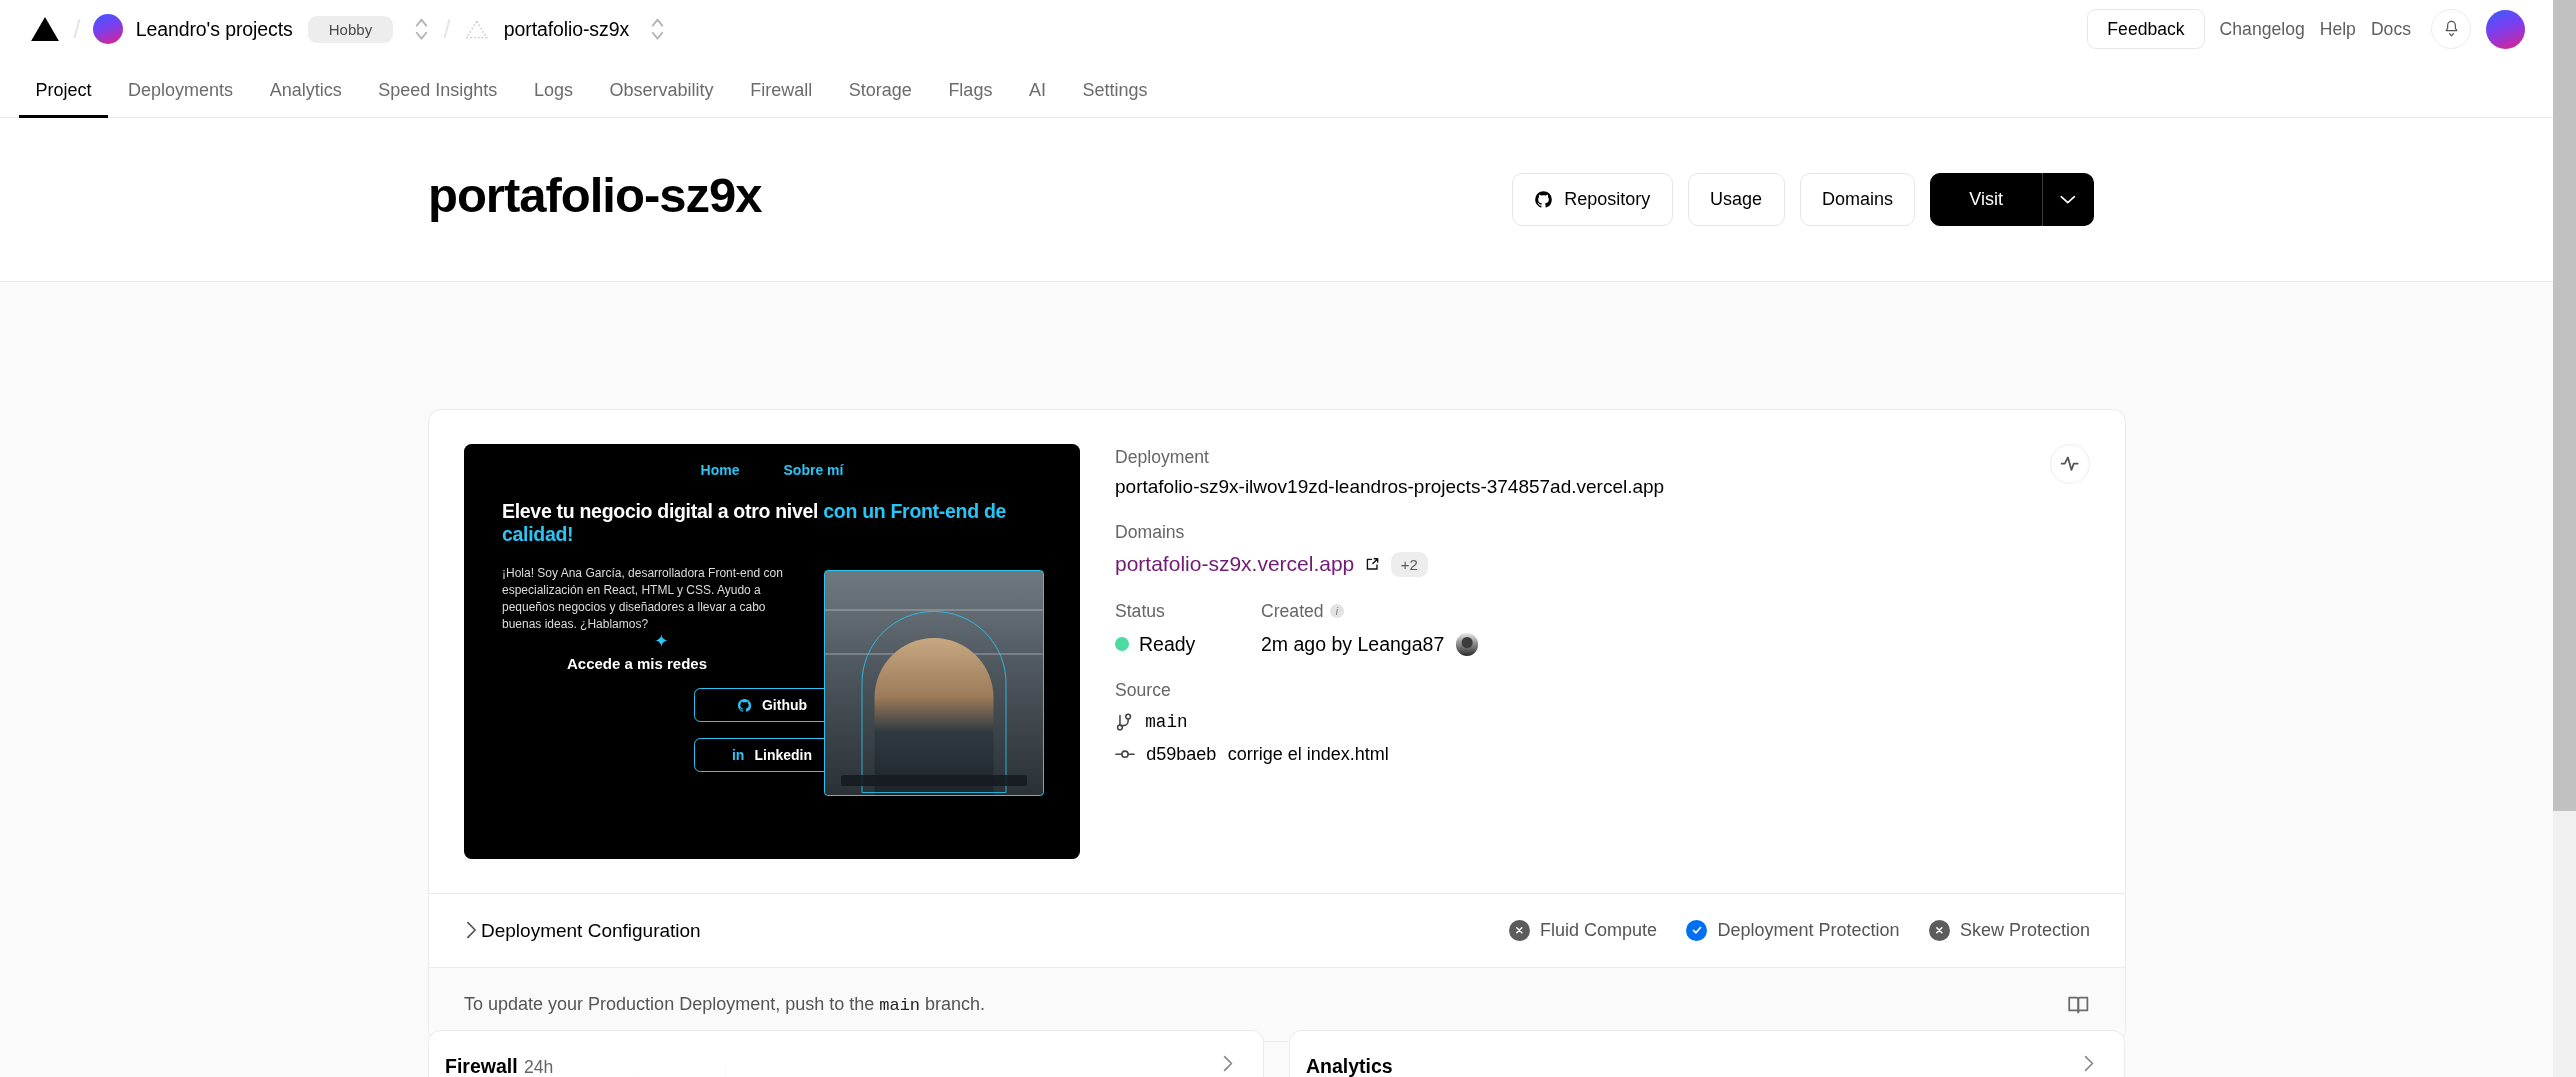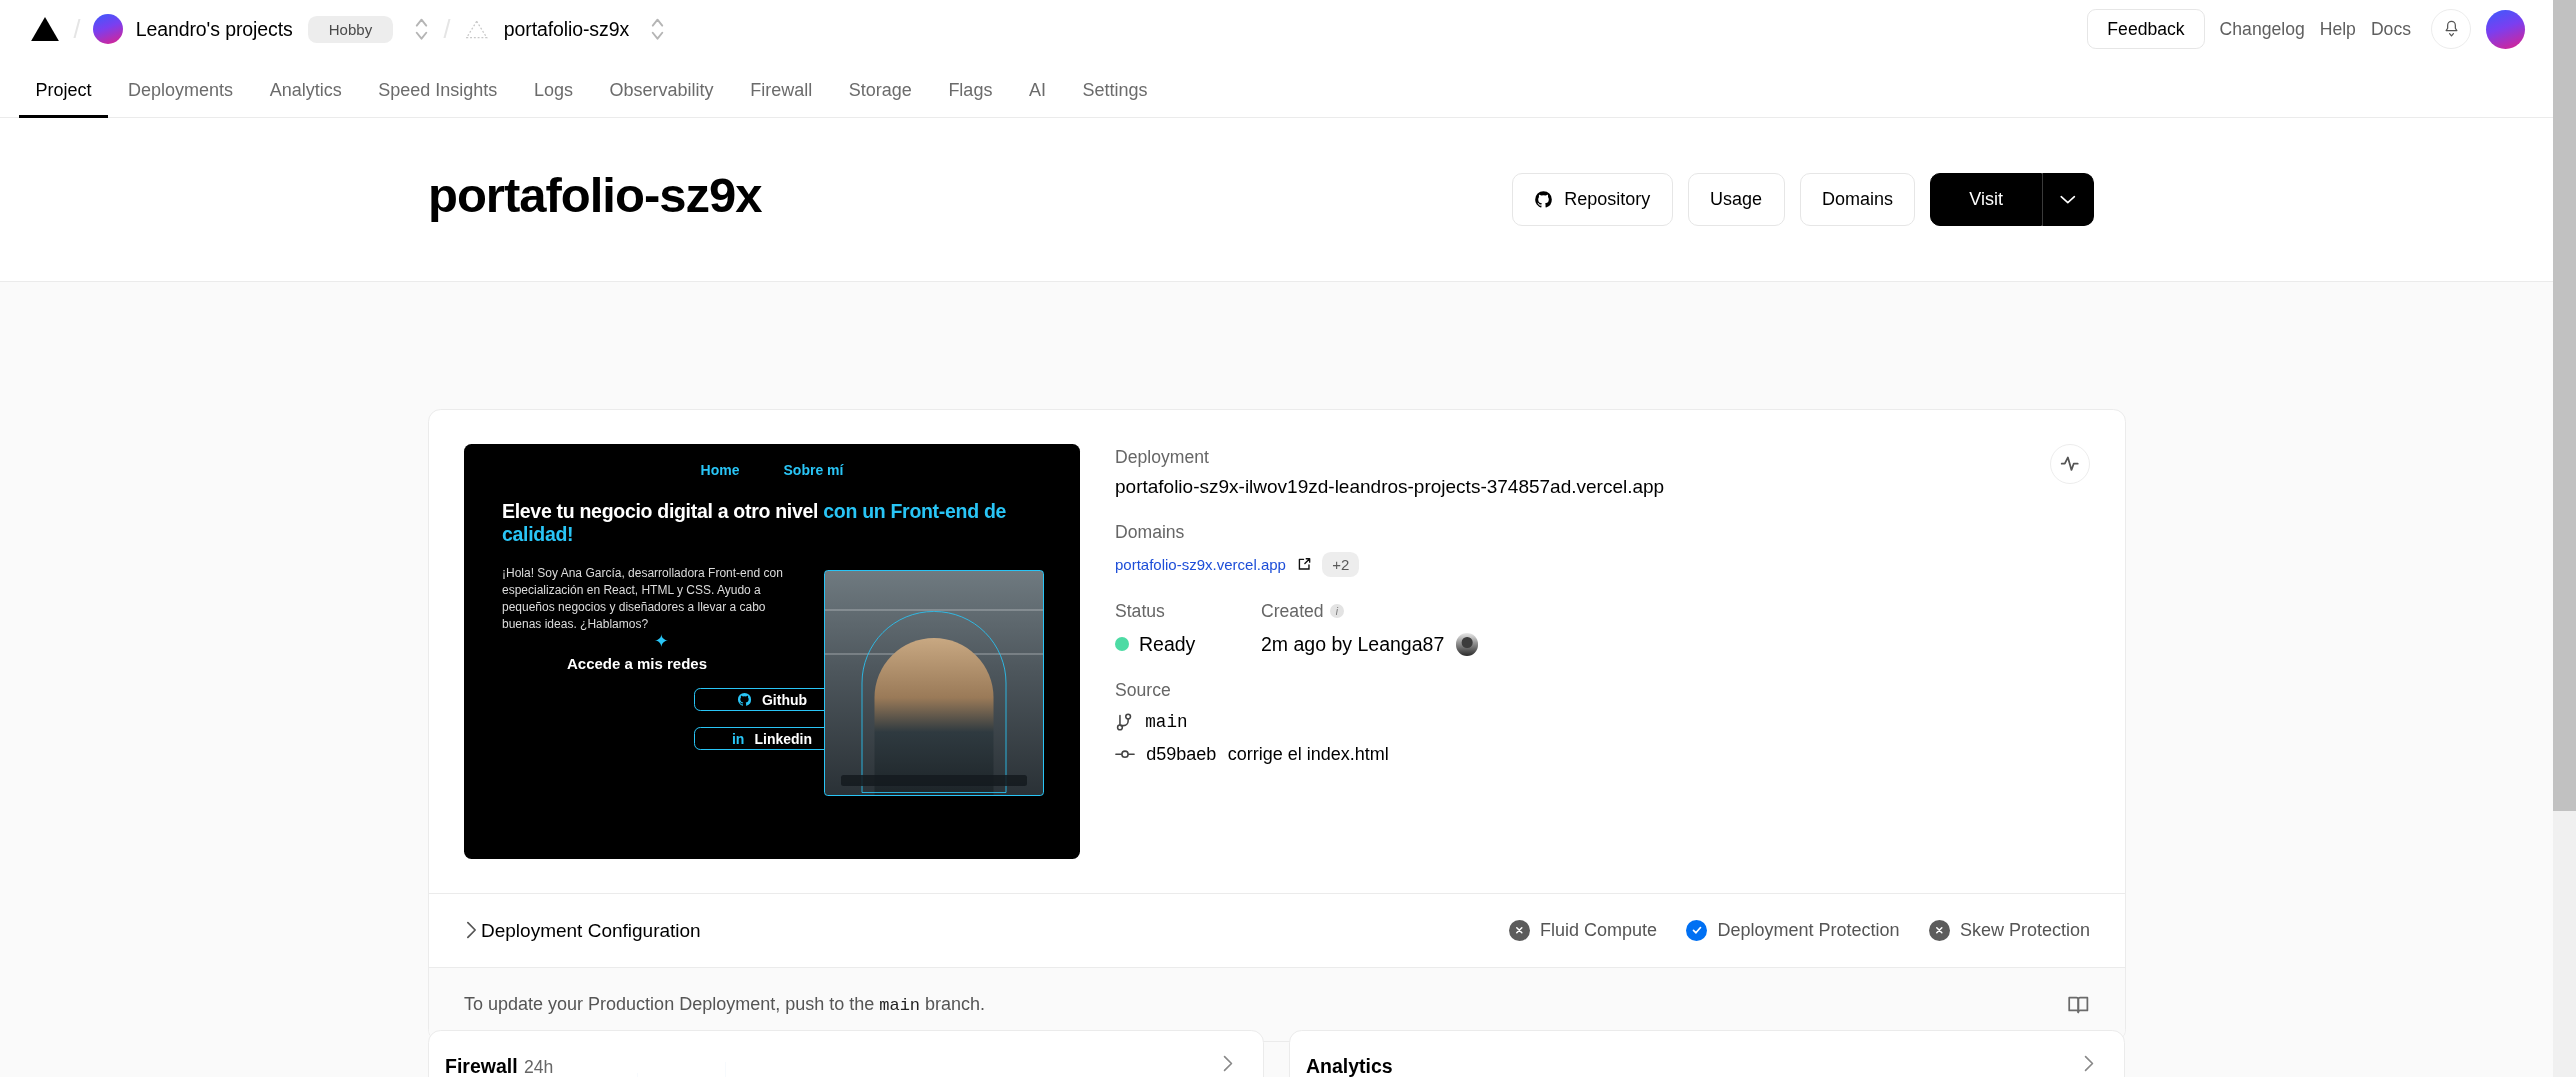--- a/index.html
+++ b/index.html
@@ -132,21 +132,21 @@
   }
   .pv-nav { display:flex; gap: 44px; justify-content:center; padding-top: 17.6px; }
   .pv-nav span { color:#29c5f6; font-size: 14px; font-weight:600; }
   .pv-body { padding: 22.6px 38px 0 38px; }
   .pv-h1 { font-size: 19.5px; font-weight: 800; line-height: 1.18; letter-spacing:-0.3px; }
   .pv-h1 .w { color:#fff; }
   .pv-h1 .c { color:#29c5f6; }
   .pv-p { margin-top: 19px; color:#dcdcdc; font-size: 12px; line-height: 1.42; max-width: 296px;}
   .pv-sub { margin-top: 21.4px; color:#fff; font-size: 15px; font-weight:800; text-align:center; width: 270px;}
   .pv-btn {
-    margin: 16.4px auto 0 auto; width: 157px; height: 23px; border:1.3px solid #29c5f6; border-radius:6.3px;
+    margin: 16.4px auto 0 auto; width: 157px; height: 34px; border:1.3px solid #29c5f6; border-radius:6.3px;
     display:flex; align-items:center; justify-content:center; gap:10px; color:#fff; font-size:14px; font-weight:700;
   }
   .pv-photo {
     position:absolute; right: 36px; top: 126px; width: 220px; height: 226px;
     border: 1.9px solid #29c5f6; border-radius: 3.8px; overflow:hidden;
     background: linear-gradient(180deg,#6f7a80 0%,#4d565c 45%,#2a3136 100%);
   }
   .pv-photo .shelf { position:absolute; left:0; right:0; height: 1.9px; background: rgba(255,255,255,.22); }
   .pv-photo .person {
     position:absolute; left:50%; transform:translateX(-50%); bottom: 0;
@@ -163,21 +163,21 @@
     background: rgba(20,26,30,.85); border-radius: 2.5px;
   }
   .pv-star { position:absolute; left: 190px; top: 187px; color:#29c5f6; font-size: 17.6px; }
 
   
   .info { flex: 1 1 auto; padding-top: 2.5px; }
   .info-label { font-size: 17.6px; color:#666; margin-bottom: 8.8px; }
   .info-value { font-size: 19px; color:#000; }
   .info-block { margin-bottom: 24px; }
   .domain-line { display:flex; align-items:center; gap: 10px; }
-  .domain-name { font-size:15px; color:#1d4ed8; cursor:pointer; }
+  .domain-name { font-size:21px; color:#701a75; cursor:pointer; }
   .ext-icon { width: 16.4px; height: 16.4px; cursor:pointer; }
   .plus-badge {
     background:#ededed; color:#5a5a5a; font-size: 15px; border-radius: 8.8px;
     padding: 3.8px 10px; cursor:pointer;
   }
   .status-grid { display:flex; gap: 0; }
   .status-col { width: 146px; }
   .created-col { }
   .lbl-row { display:flex; align-items:center; gap:6.3px; font-size:17.6px; color:#666; margin-bottom: 11.3px;}
   .info-icon {

